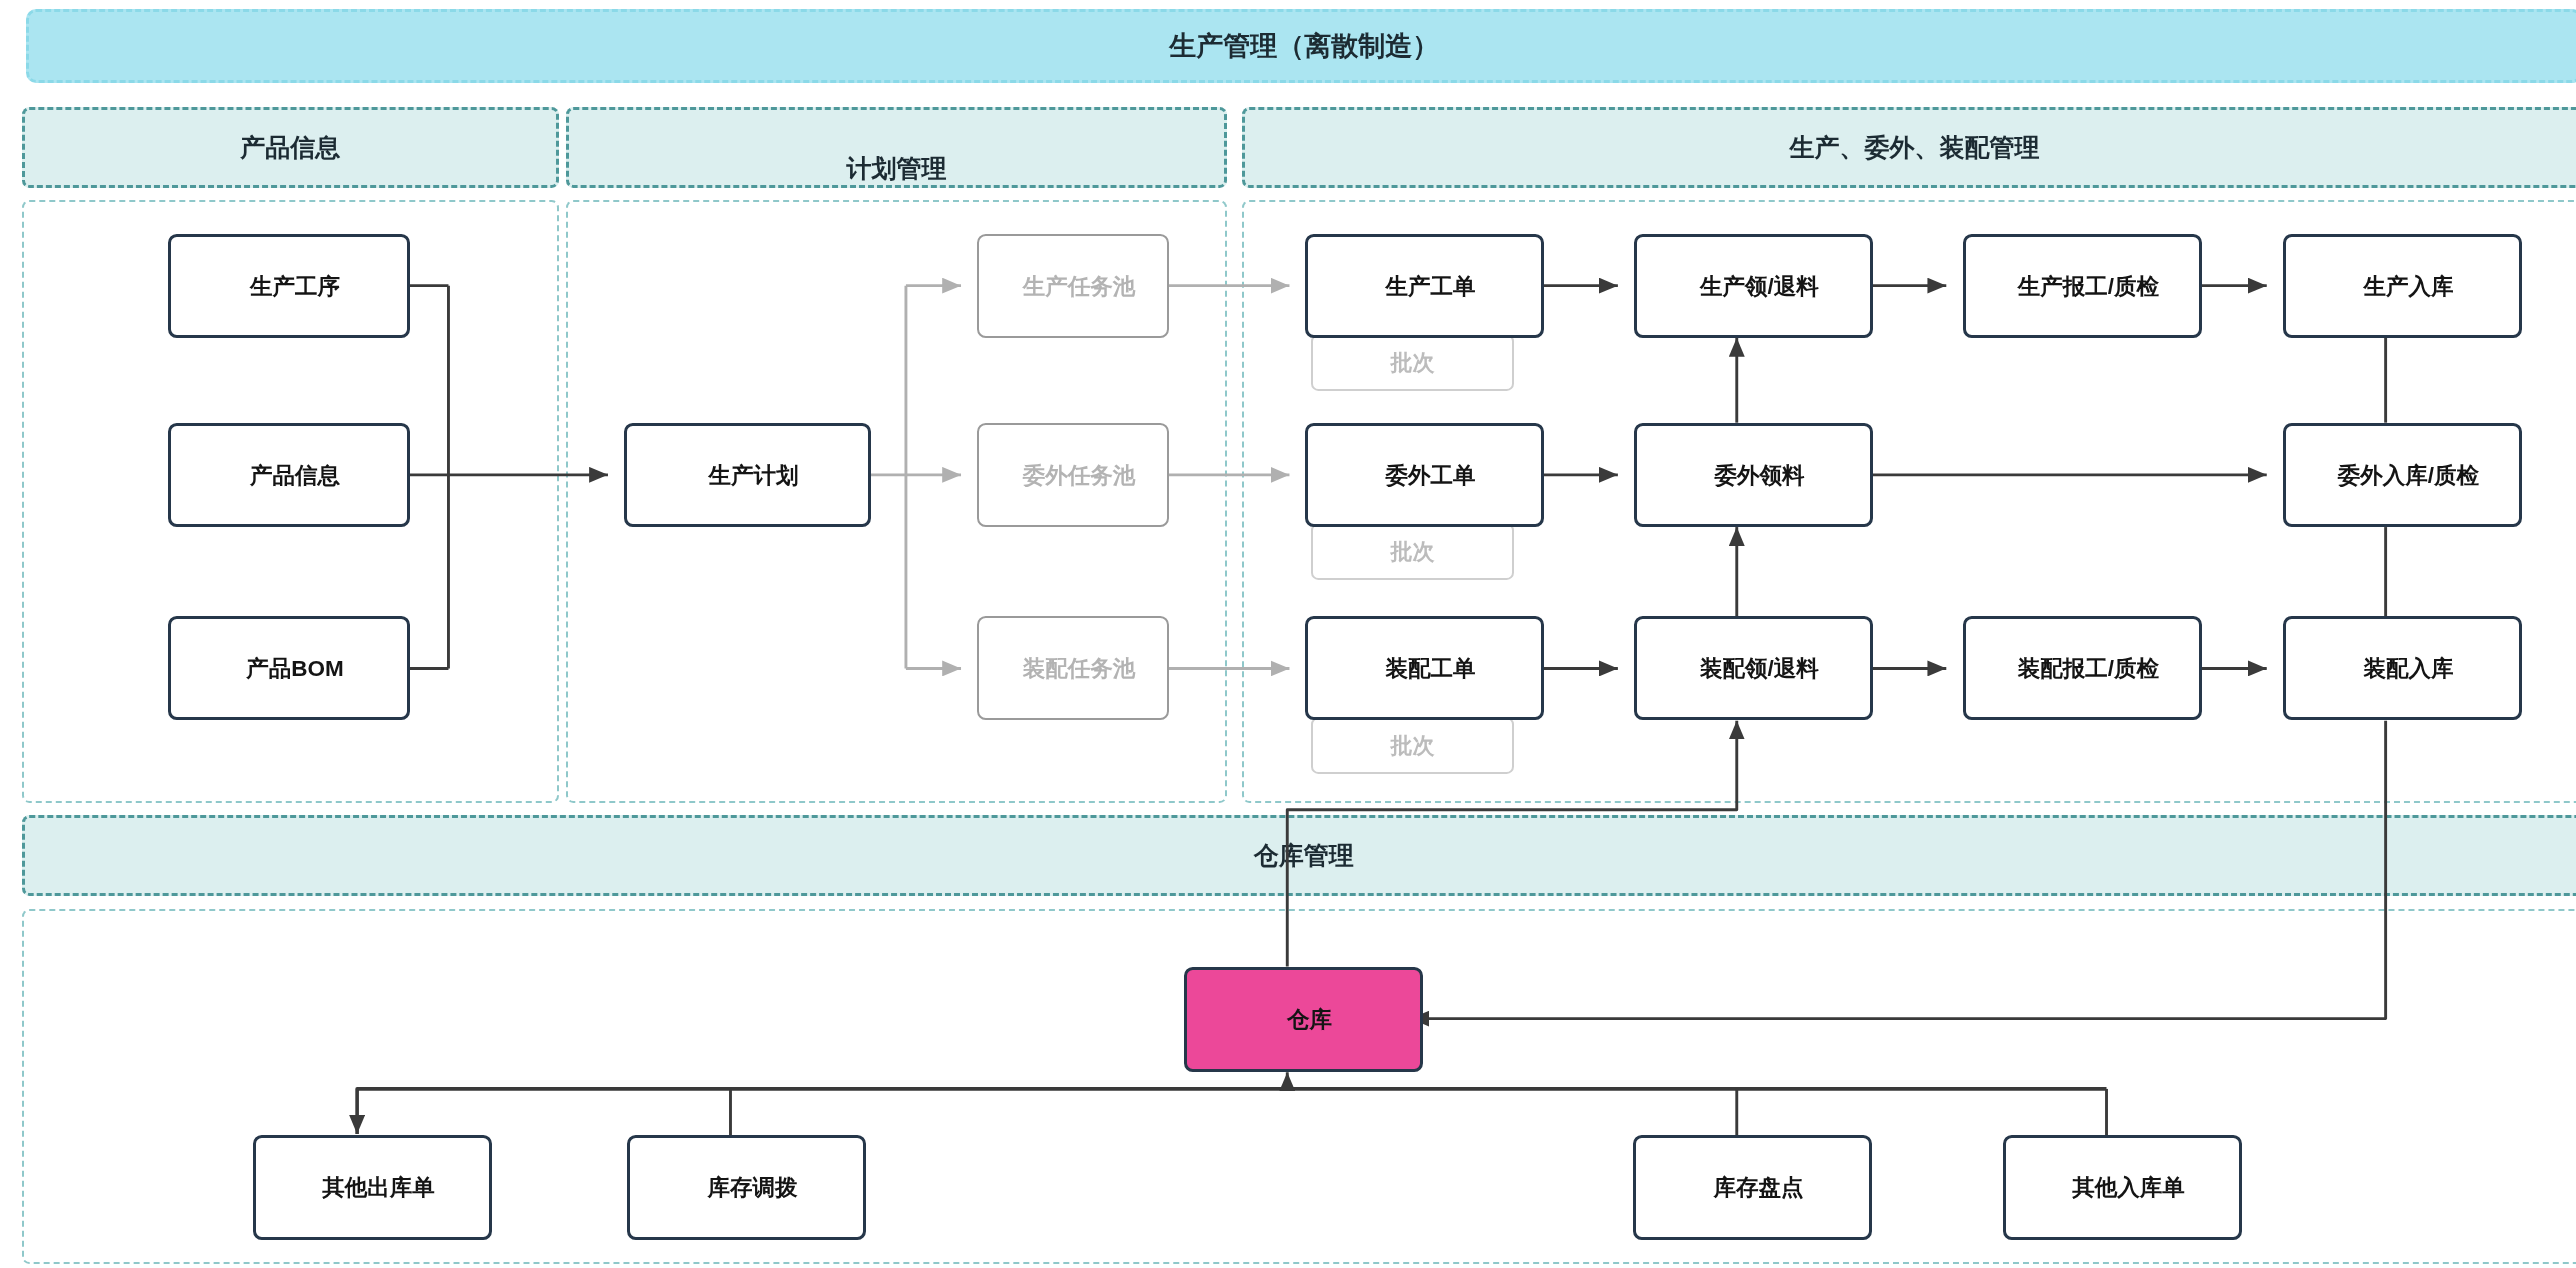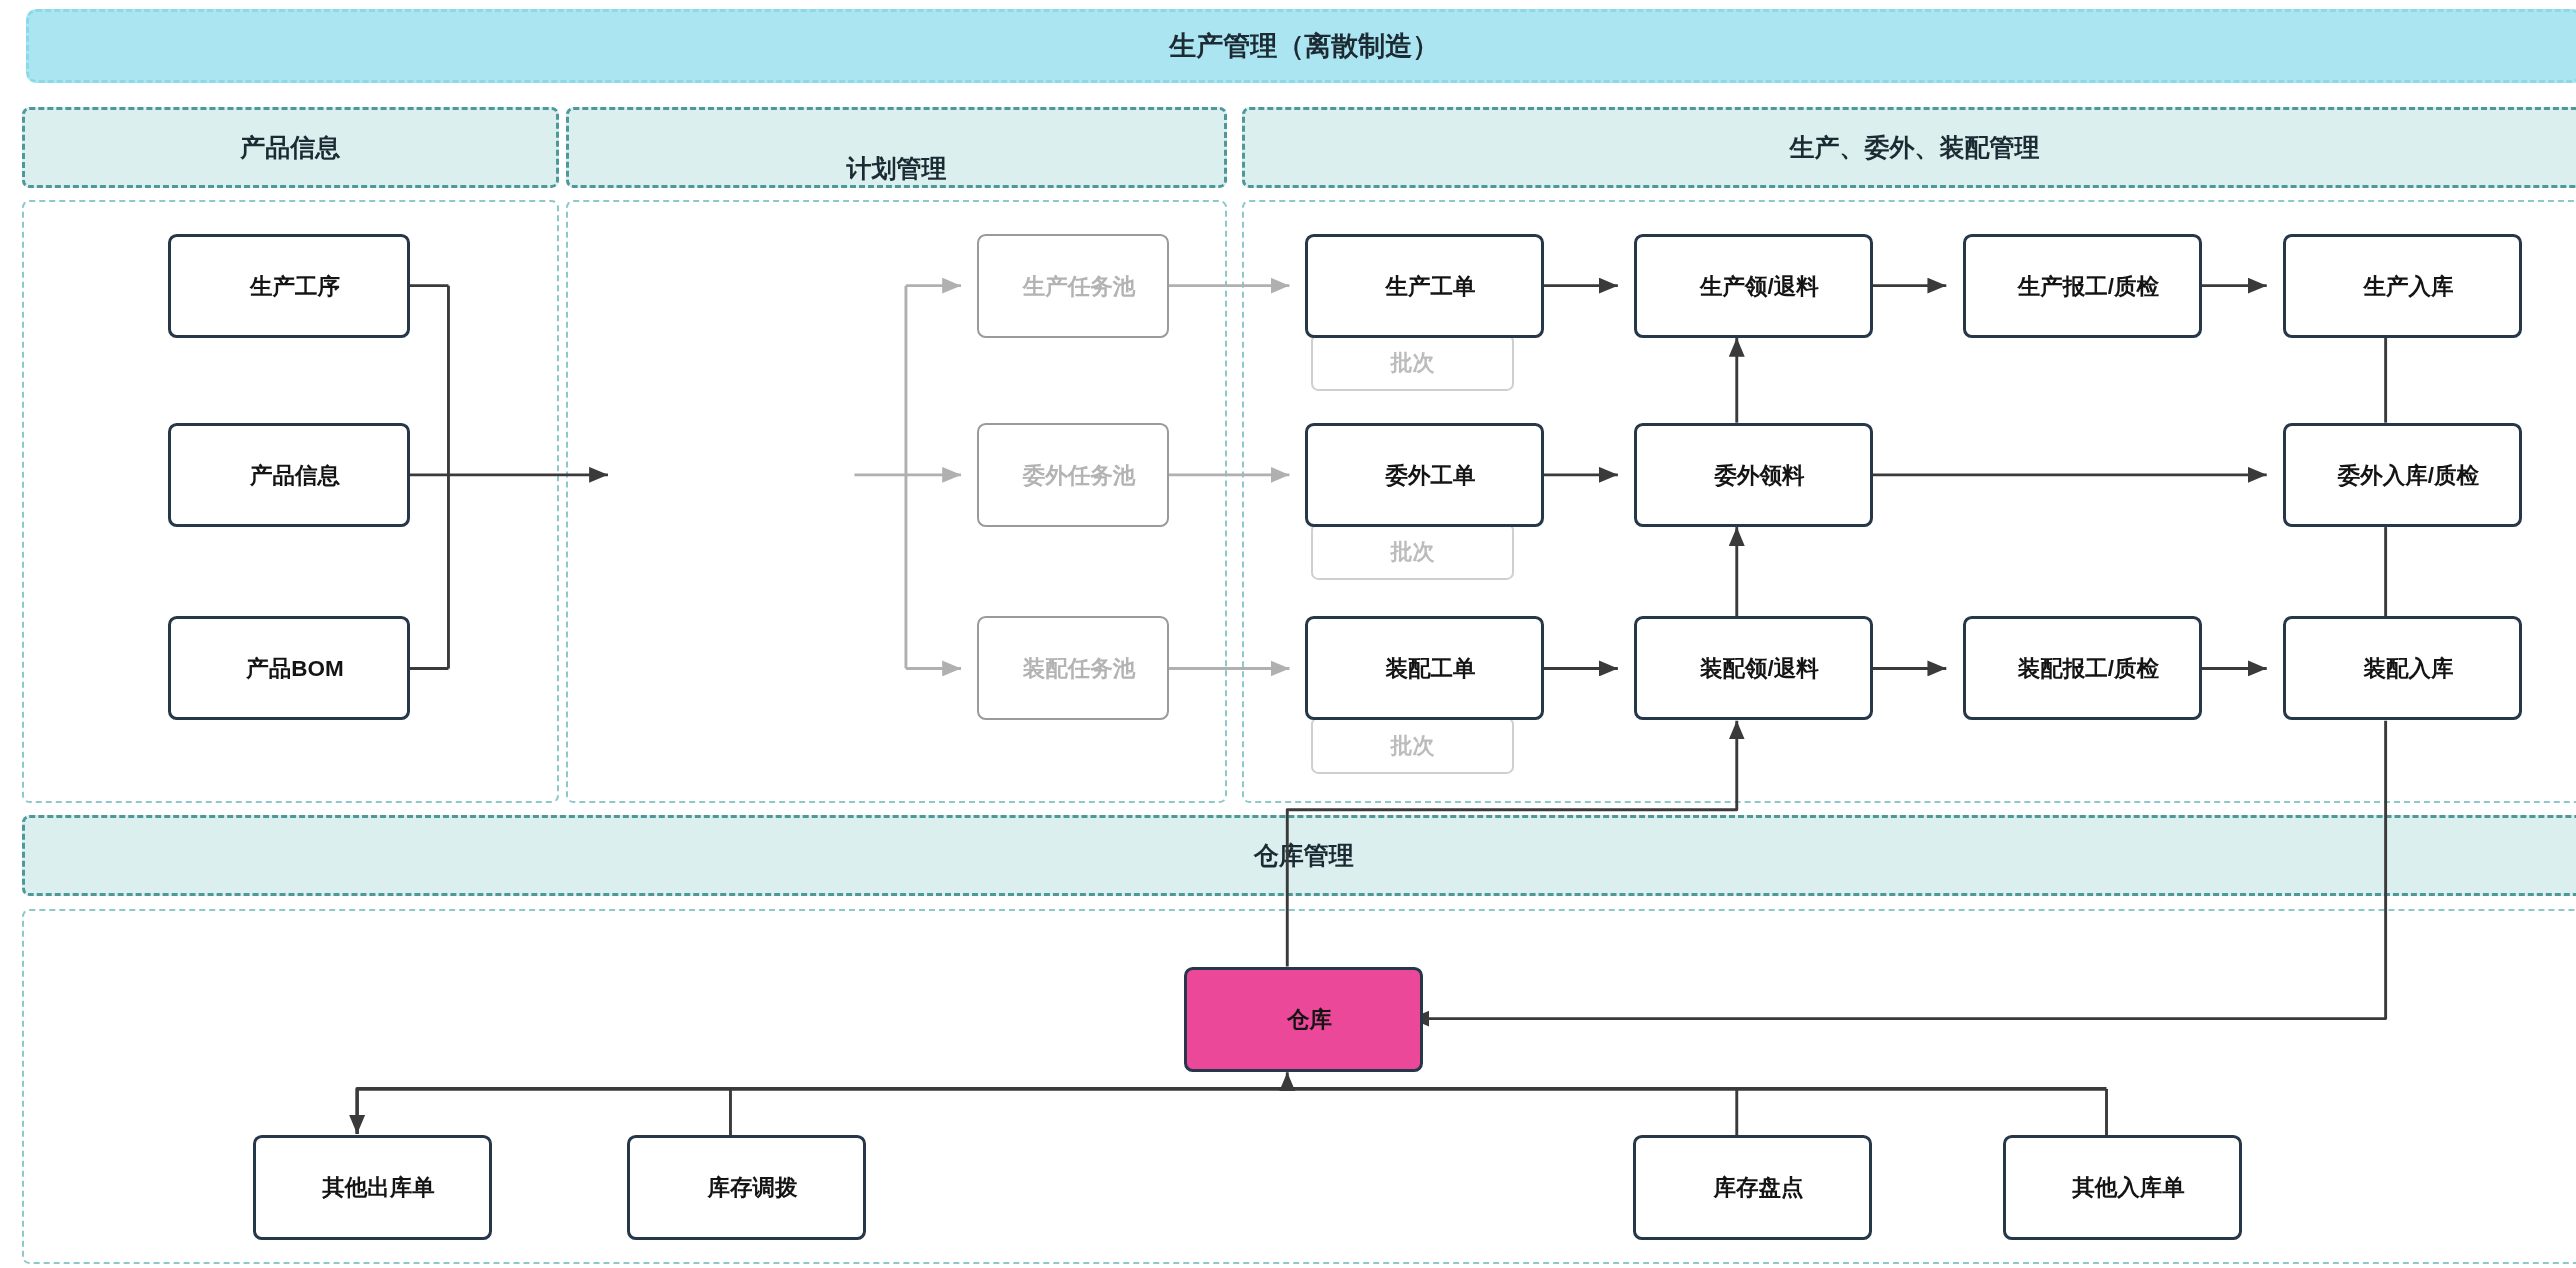--- a/index.html
+++ b/index.html
@@ -122,20 +122,23 @@
   <div class="abs node" style="left:152px;top:234px;width:242px;height:104px;">
     <span>生产工序</span>
   </div>
   <div class="abs node" style="left:152px;top:423px;width:242px;height:104px;">
     <span>产品信息</span>
   </div>
   <div class="abs node" style="left:152px;top:616px;width:242px;height:104px;">
     <span>产品BOM</span>
   </div>
 
+  <div class="abs node" style="left:608px;top:423px;width:247px;height:104px;">
+    <span>生产计划</span>
+  </div>
   <div class="abs node gray" style="left:961px;top:234px;width:192px;height:104px;">
     <span>生产任务池</span>
   </div>
   <div class="abs node gray" style="left:961px;top:423px;width:192px;height:104px;">
     <span>委外任务池</span>
   </div>
   <div class="abs node gray" style="left:961px;top:616px;width:192px;height:104px;">
     <span>装配任务池</span>
   </div>
 

